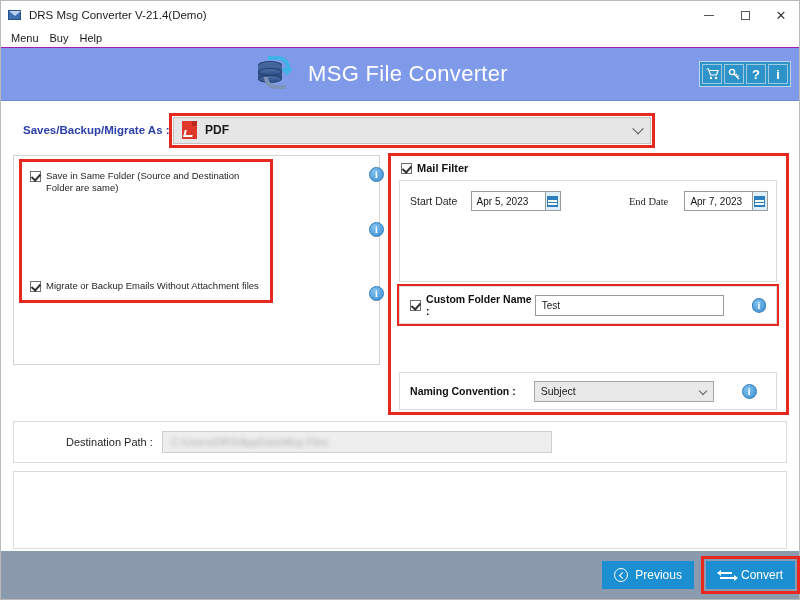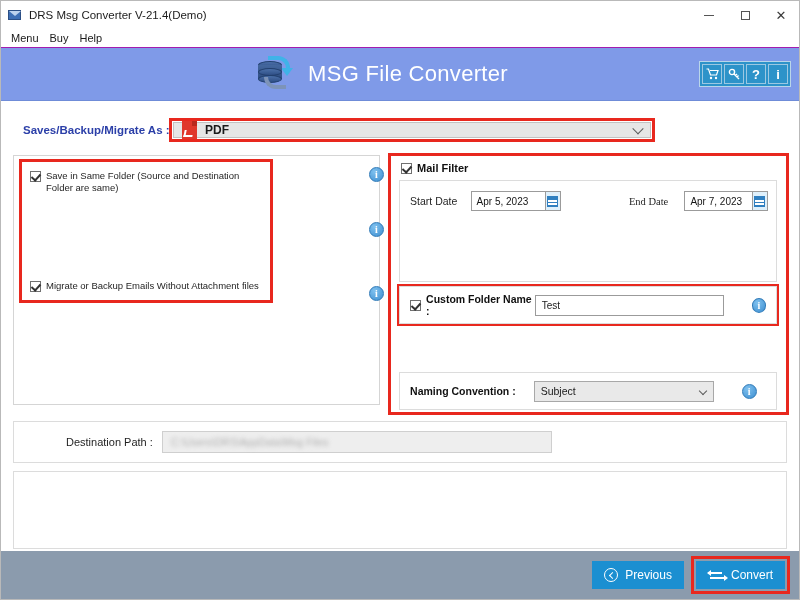--- a/index.html
+++ b/index.html
@@ -133,21 +133,21 @@
   .row-saveas {
     display: flex; align-items: center;
     height: 42px; padding-left: 22px; margin-top: 8px;
   }
   .label-saveas {
     font-size: 11.5px; color: #2b3fa8; font-weight: 600;
     width: 150px;
   }
   .combo-saveas {
     position: relative;
-    width: 478px; height: 16px;
+    width: 478px; height: 27px;
     background: #e6e6e6; border: 1px solid #c2c2c2;
     display: flex; align-items: center; padding-left: 8px;
     outline: 3px solid #e8281e; outline-offset: 1px;
   }
   .pdf-icon {
     width: 15px; height: 18px; position: relative; margin-right: 8px; flex:0 0 auto;
   }
   .pdf-icon .sheet {
     position: absolute; inset: 0;
     background: #e0372b;
@@ -169,21 +169,21 @@
     border-right: 1.5px solid #5b5b5b; border-bottom: 1.5px solid #5b5b5b;
     transform: translateY(-65%) rotate(45deg);
   }
 
   
   .panels {
     display: flex; padding: 0 12px; gap: 10px; margin-top: 4px;
   }
   .panel-left {
     position: relative;
-    width: 368px; height: 250px;
+    width: 368px; height: 210px;
     background: #ffffff; border: 1px solid #d5d5d5;
   }
   .panel-right {
     position: relative;
     width: 398px; height: 258px;
     background: #ffffff; border: 1px solid #d5d5d5;
     outline: 3px solid #e8281e; outline-offset: -1px;
   }
 
   .opt-box {
@@ -324,21 +324,21 @@
     margin: 8px 12px 0 12px;
     height: 78px;
     border: 1px solid #dcdcdc; background: #ffffff;
   }
 
   
   .footer {
     flex: 0 0 48px; height: 48px;
     background: #8b9bad;
     display: flex; align-items: center; justify-content: flex-end;
-    padding-right: 14px; gap: 12px;
+    padding-right: 4px; gap: 12px;
     position: relative;
   }
   .btn-prev, .btn-convert {
     height: 28px; min-width: 82px;
     background: #1b8fd1; color: #ffffff;
     display: flex; align-items: center; justify-content: center;
     gap: 7px; font-size: 12px; padding: 0 12px;
   }
   .btn-convert { outline: 3px solid #e8281e; outline-offset: 2px; }
   .circ-prev {

